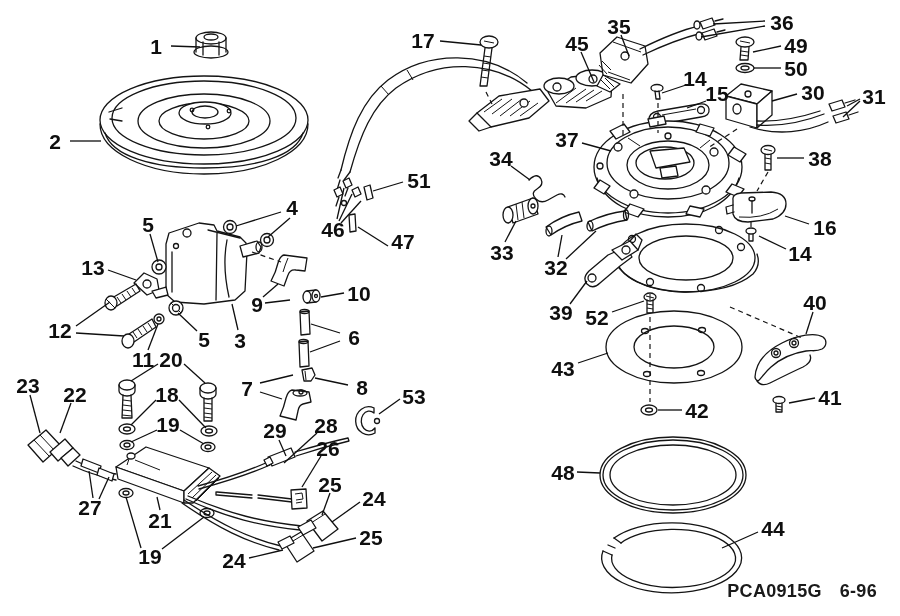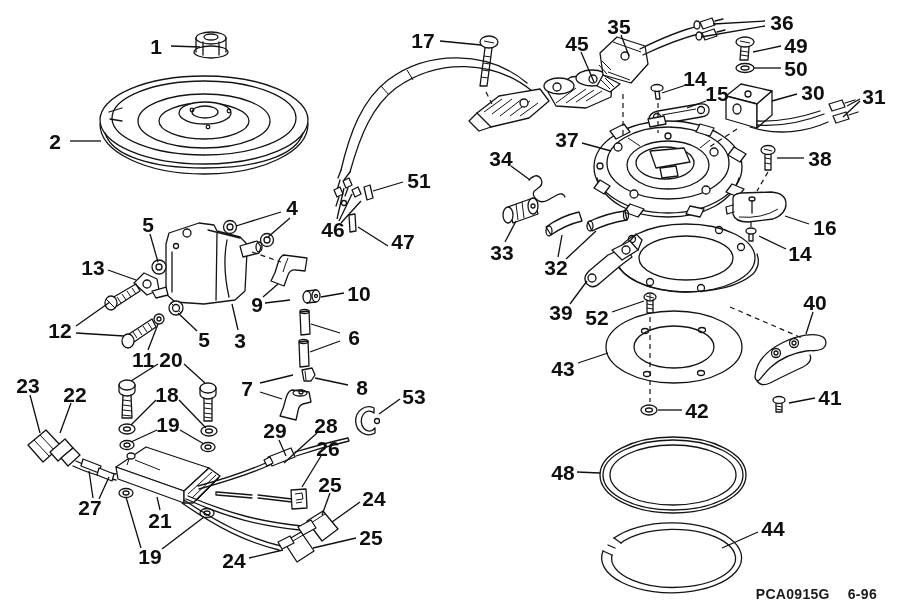--- a/index.html
+++ b/index.html
@@ -6,21 +6,21 @@
   .stage{position:relative;width:900px;height:616px;background:#ffffff;overflow:hidden;
          font-family:"Liberation Sans", sans-serif;}
   svg{position:absolute;left:0;top:0;}
   .ln{fill:none;stroke:#141414;stroke-width:1.3;stroke-linecap:round;stroke-linejoin:round;}
   .fw{fill:#ffffff;stroke:#141414;stroke-width:1.3;stroke-linejoin:round;}
   .thin{fill:none;stroke:#141414;stroke-width:1;}
   .dash{fill:none;stroke:#141414;stroke-width:1.2;stroke-dasharray:5 4;}
   #callout-layer text{font-family:"Liberation Sans", sans-serif;font-weight:bold;font-size:21px;
          fill:#0f0f0f;text-anchor:middle;dominant-baseline:central;}
   #callout-layer line{stroke:#0f0f0f;stroke-width:1.3;}
-  .caption{position:absolute;right:23px;bottom:14px;font-size:14px;font-weight:bold;color:#1a1a1a;
+  .caption{position:absolute;right:23px;bottom:14px;font-size:18px;font-weight:bold;color:#1a1a1a;
          letter-spacing:.3px;}
   .caption span+span{margin-left:18px;}
 </style>
 </head>
 <body>
 
 <div class="stage">
   <svg id="diagram-svg" width="900" height="616" viewBox="0 0 900 616">
 
     <g>

